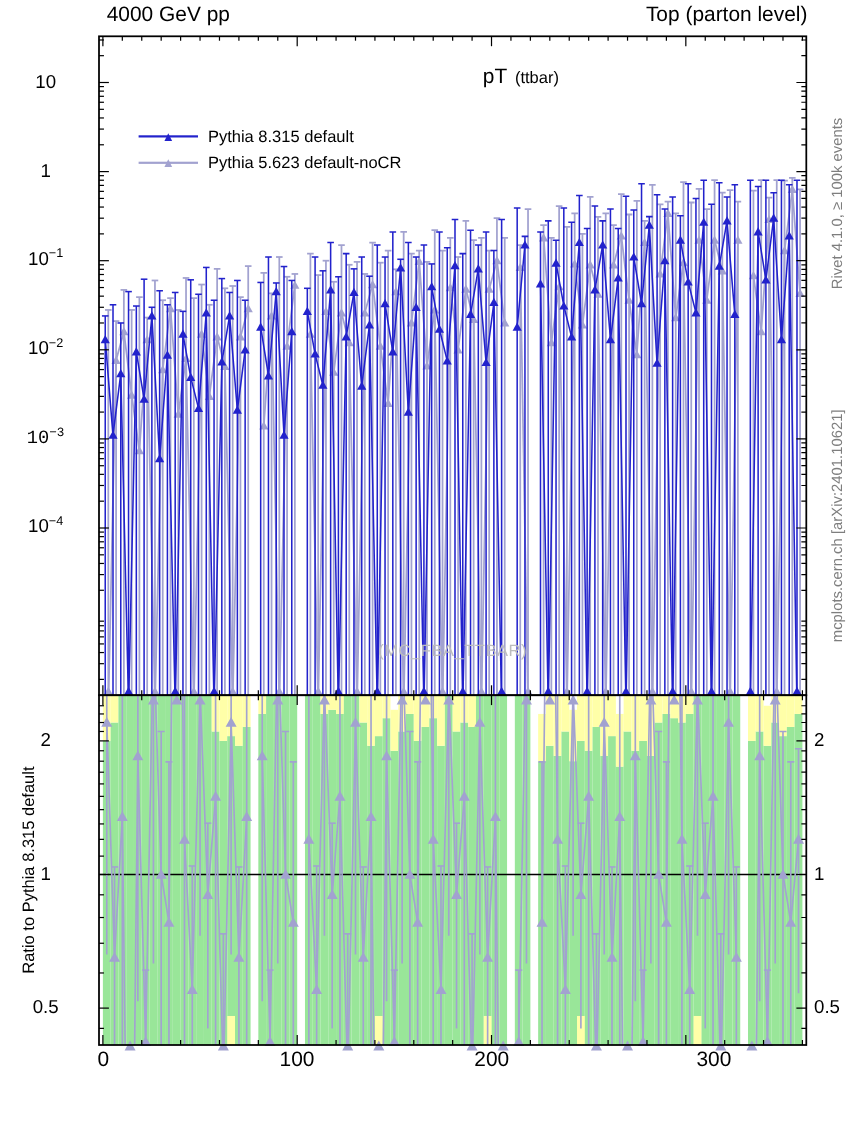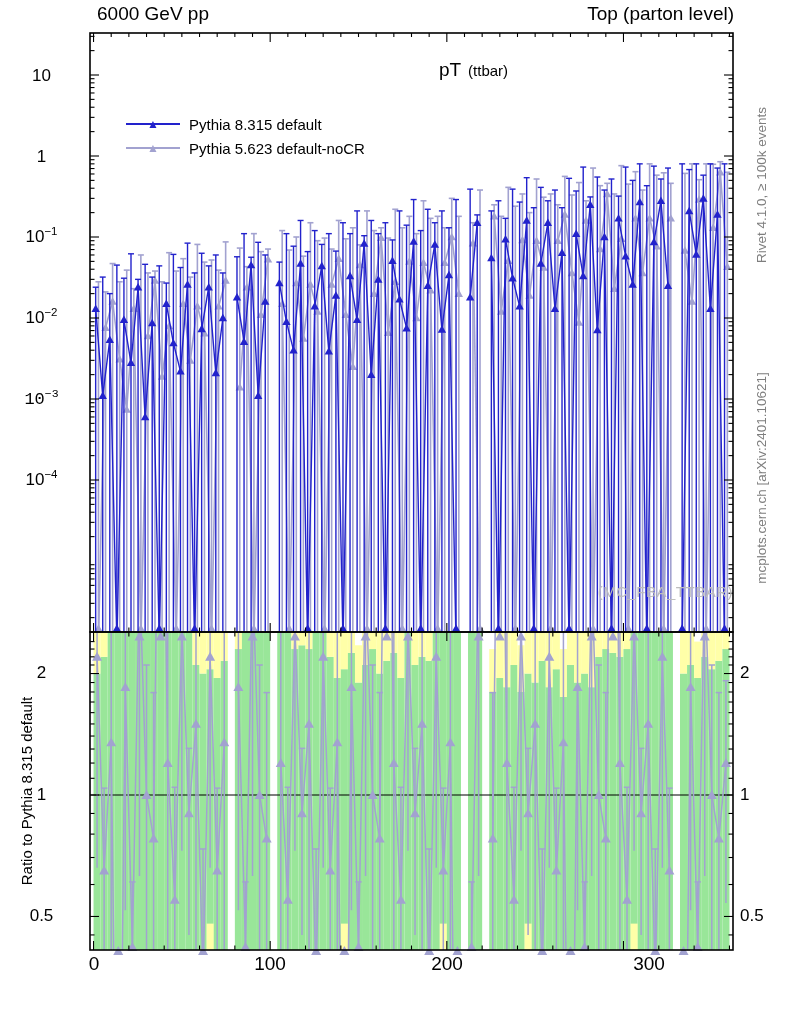--- a/index.html
+++ b/index.html
@@ -20,21 +20,21 @@
   .leg-tri{position:absolute;left:50%;top:0px;transform:translateX(-50%);font-size:12px;line-height:14px;}
   .leg-label{margin-left:9px;font-size:15px;}
   .ylab{left:0;width:83px;text-align:center;font-size:17px;}
   .ylab sup{font-size:11.5px;}
   .rlab-r{left:740px;font-size:17px;}
   .xlab{top:953px;font-size:19px;transform:translateX(-50%);}
   .vert{transform:translate(-50%,-50%) rotate(-90deg);white-space:nowrap;
         color:#7e7e7e;font-size:13.5px;}
   .ratio-axis-label{left:26px;top:791px;transform:translate(-50%,-50%) rotate(-90deg);
         white-space:nowrap;font-size:15px;}
-  .wm{left:90px;width:643px;top:583px;text-align:right;font-size:15px;
+  .wm{left:90px;width:643px;top:583px;text-align:center;font-size:15px;
       color:#bdbdbd;letter-spacing:0.5px;z-index:3;}
 </style>
 </head>
 <body>
 
 <div class="page">
   <svg id="plot-svg" width="786" height="1024">
       <defs>
         <clipPath id="mclip">
           <rect x="90" y="33" width="643" height="599"></rect>
@@ -1189,21 +1189,21 @@
       <line x1="90" y1="664.9845145748636" x2="94.5" y2="664.9845145748636" stroke="#000" stroke-width="1.1"></line>
       <line x1="733" y1="664.9845145748636" x2="728.5" y2="664.9845145748636" stroke="#000" stroke-width="1.1"></line>
       <line x1="90" y1="656.8324482882398" x2="94.5" y2="656.8324482882398" stroke="#000" stroke-width="1.1"></line>
       <line x1="733" y1="656.8324482882398" x2="728.5" y2="656.8324482882398" stroke="#000" stroke-width="1.1"></line>
       <line x1="90" y1="649.0428181669013" x2="94.5" y2="649.0428181669013" stroke="#000" stroke-width="1.1"></line>
       <line x1="733" y1="649.0428181669013" x2="728.5" y2="649.0428181669013" stroke="#000" stroke-width="1.1"></line>
       <line x1="90" y1="641.584763969367" x2="94.5" y2="641.584763969367" stroke="#000" stroke-width="1.1"></line>
       <line x1="733" y1="641.584763969367" x2="728.5" y2="641.584763969367" stroke="#000" stroke-width="1.1"></line>
     </svg>
 
-  <div class="abs txt hdr hdr-l">6000 GeV pp</div>
+  <div class="abs txt hdr hdr-l">4000 GeV pp</div>
   <div class="abs txt hdr hdr-r">Top (parton level)</div>
 
   <div class="abs txt title"><span>pT</span><span class="sub">(ttbar)</span></div>
 
   <div class="abs txt legend">
     <div class="leg-row">
       <span class="leg-marker">
           <span class="leg-line" style="background-color: rgb(34, 34, 204);"></span>
           <span class="leg-tri" style="color: rgb(34, 34, 204);">▲</span>
         </span>

